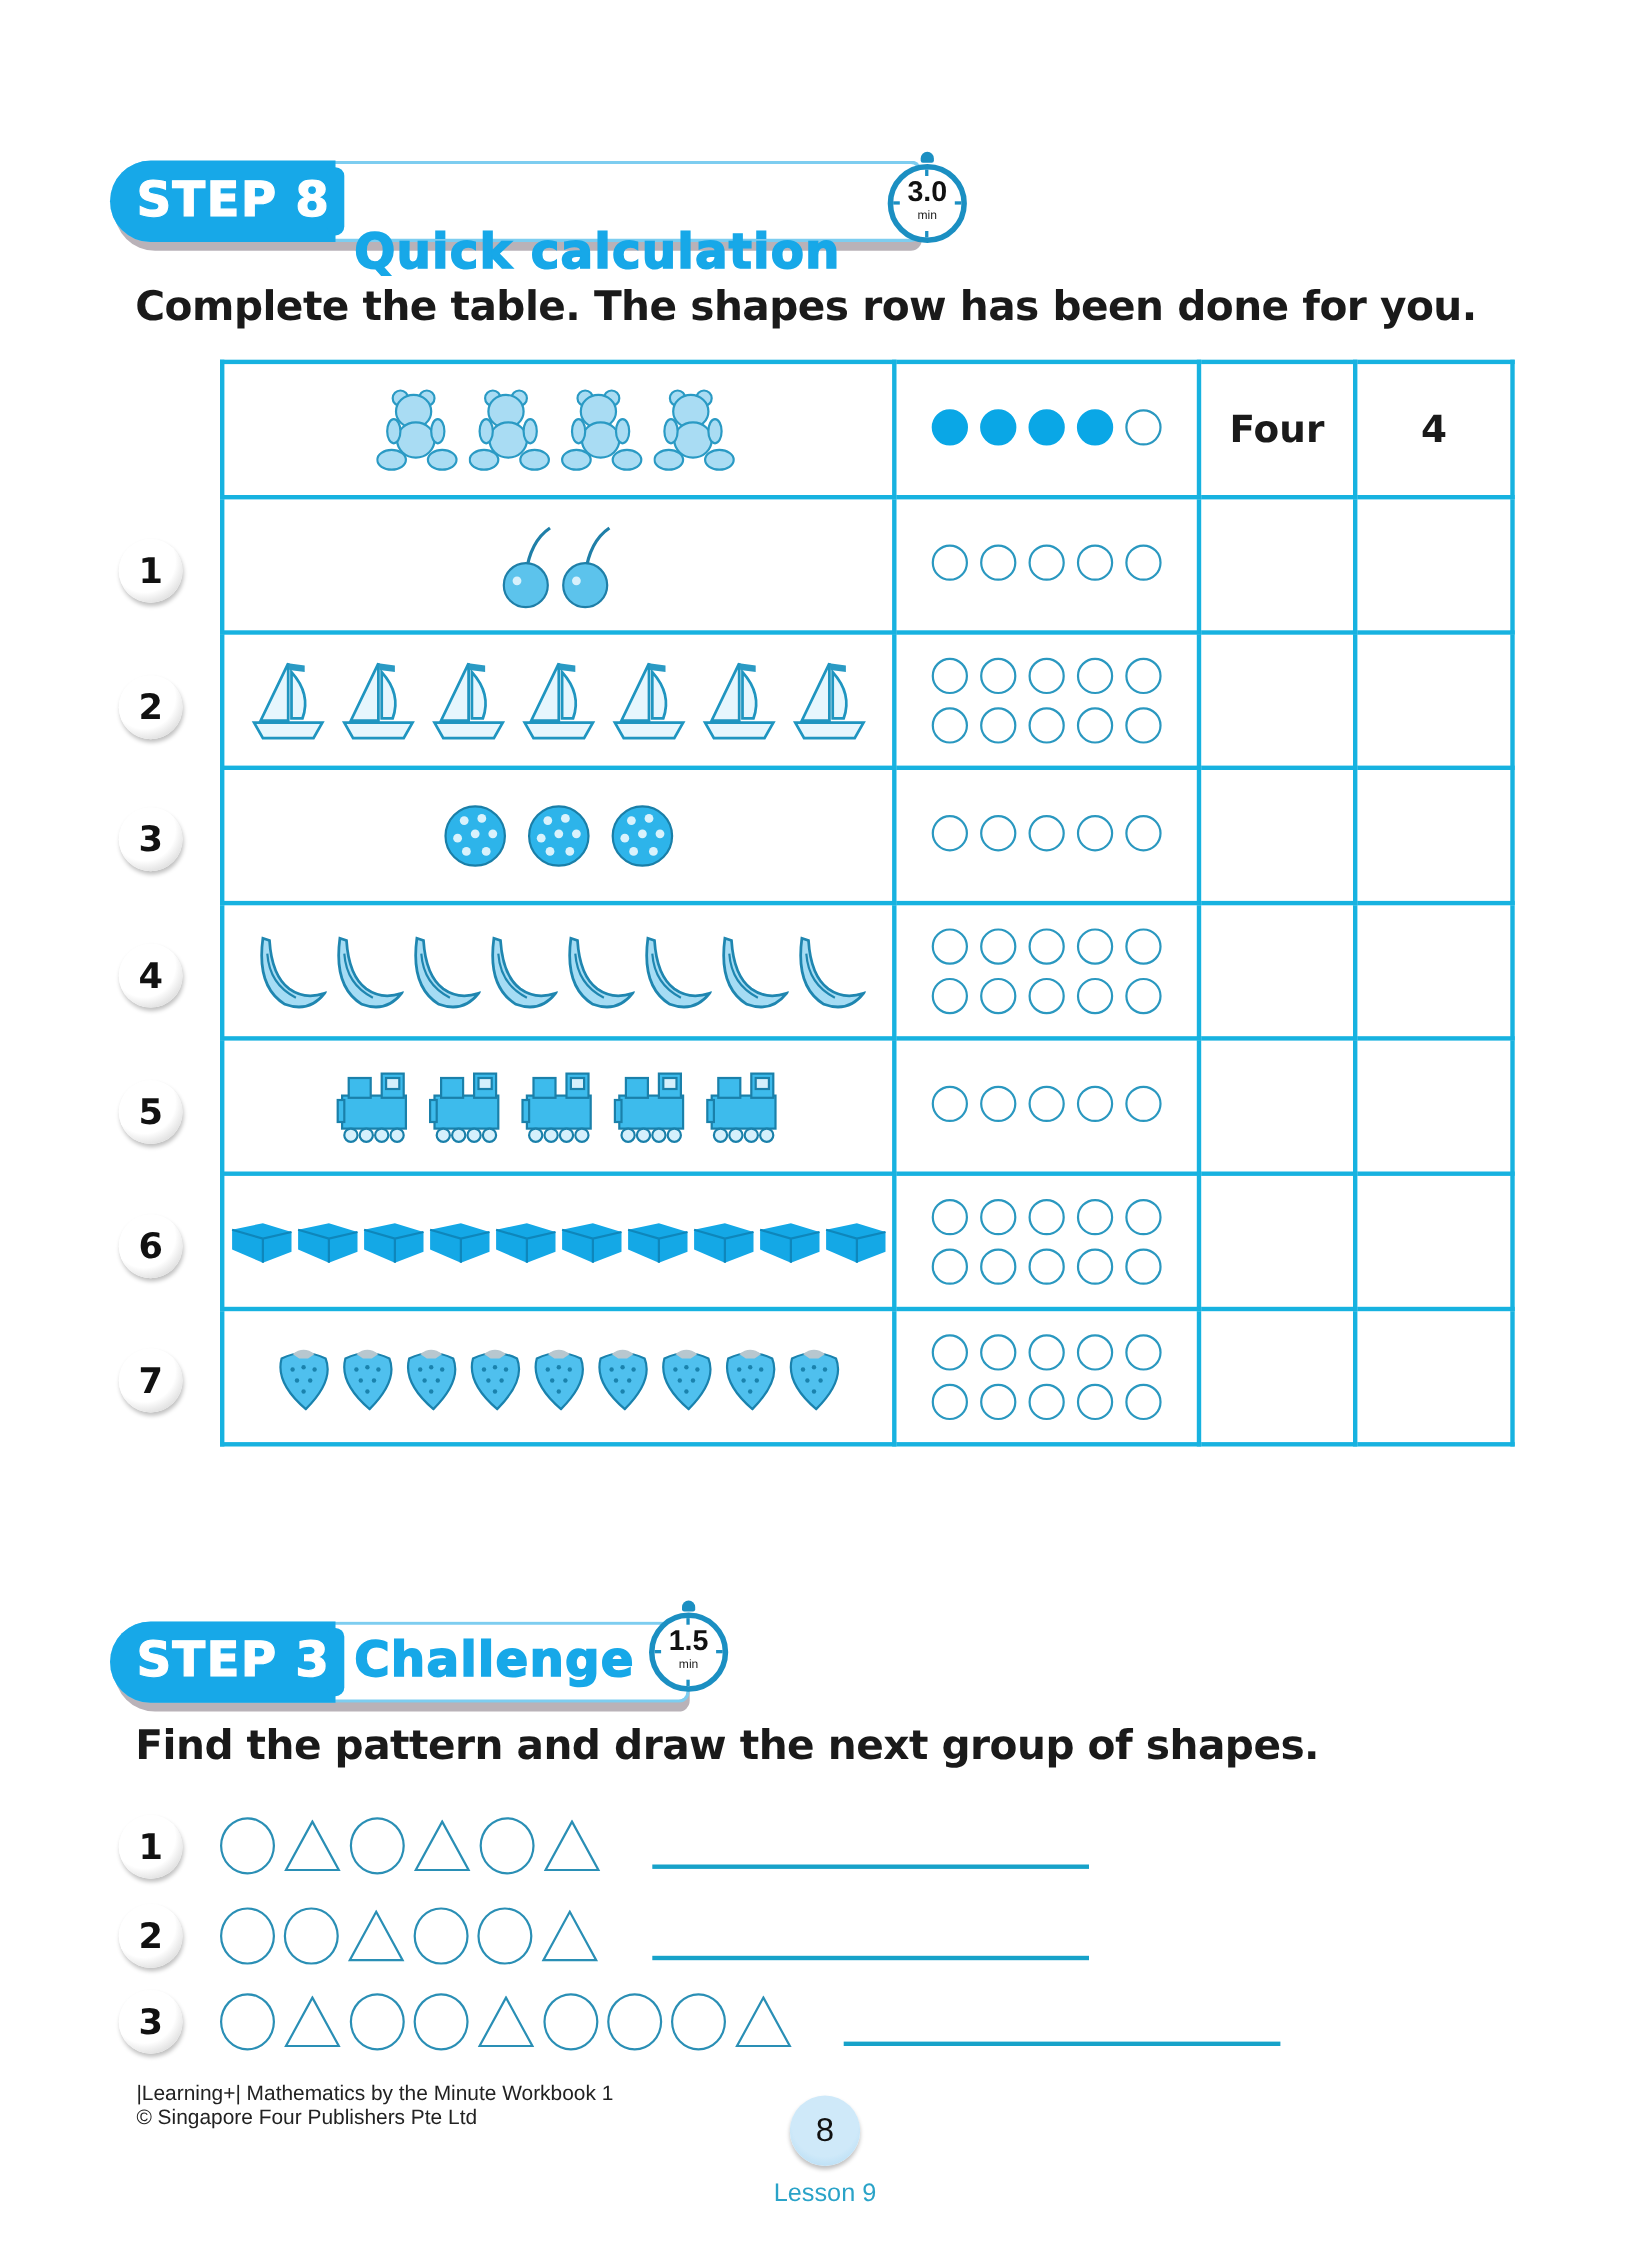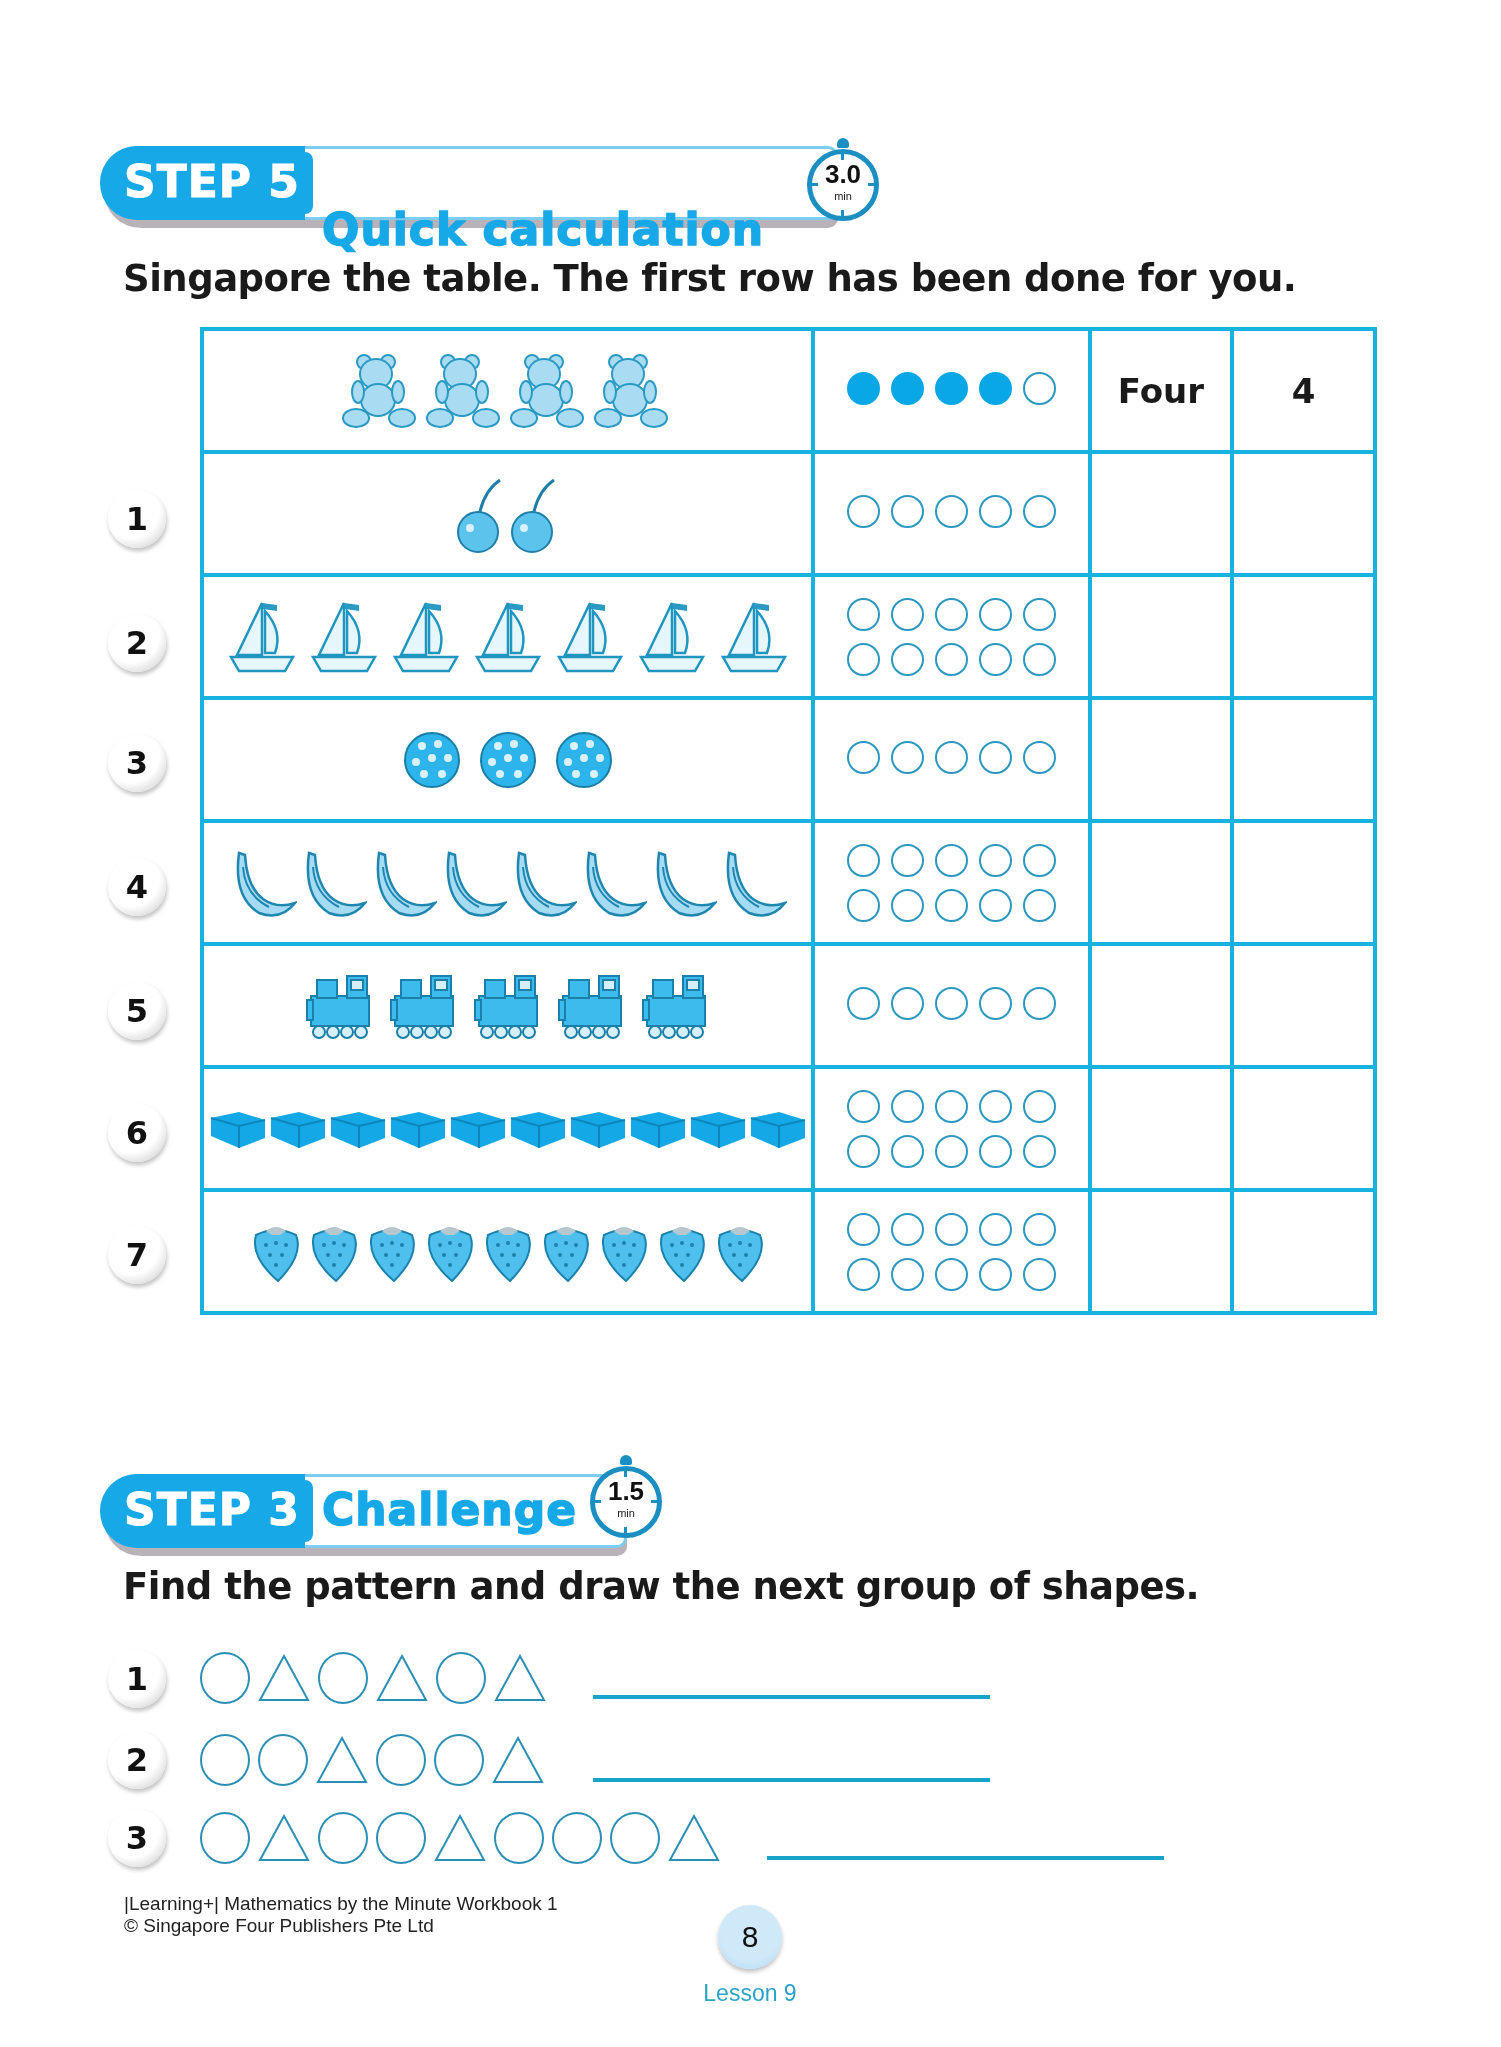--- a/index.html
+++ b/index.html
@@ -46,33 +46,33 @@
   .page-num { position:absolute; left:718px; top:1905px; width:64px; height:64px; border-radius:50%; background:radial-gradient(circle at 50% 40%, #cfe9f9 60%, #a8d6f2 100%); box-shadow:0 3px 4px rgba(0,0,0,0.25); text-align:center; line-height:64px; font-size:30px; color:#111; }
   .lesson { position:absolute; left:650px; top:1980px; width:200px; text-align:center; font-size:23px; color:#2aa3c8; }
 </style>
 </head>
 <body>
 
 <div class="banner" style="left:100px; top:146px; width:778px;">
   <div class="shadow"></div>
   <div class="outline"></div>
   <div class="blue" style="width:205px;"></div>
-  <span class="step-label">STEP 5</span>
+  <span class="step-label">STEP 8</span>
   <span class="step-title" style="left:222px;margin-top:48px;">Quick calculation</span>
 </div>
 <div class="timer" style="left:807px; top:149px;">
   <div class="tick" style="left:29px; top:0; width:3px; height:6px;"></div>
   <div class="tick" style="left:29px; bottom:0; width:3px; height:6px;"></div>
   <div class="tick" style="left:0; top:29px; width:6px; height:3px;"></div>
   <div class="tick" style="right:0; top:29px; width:6px; height:3px;"></div>
   <span class="t-val">3.0</span>
   <span class="t-unit">min</span>
 </div>
 
-<div class="instruction" style="left:123px; top:257px;">Singapore the table. The first row has been done for you.</div>
+<div class="instruction" style="left:123px; top:257px;">Complete the table. The shapes row has been done for you.</div>
 
 <div class="badge" style="left:108px; top:490px;">1</div>
 <div class="badge" style="left:108px; top:614px;">2</div>
 <div class="badge" style="left:108px; top:734px;">3</div>
 <div class="badge" style="left:108px; top:858px;">4</div>
 <div class="badge" style="left:108px; top:982px;">5</div>
 <div class="badge" style="left:108px; top:1104px;">6</div>
 <div class="badge" style="left:108px; top:1226px;">7</div>
 
 <table class="qtable">

